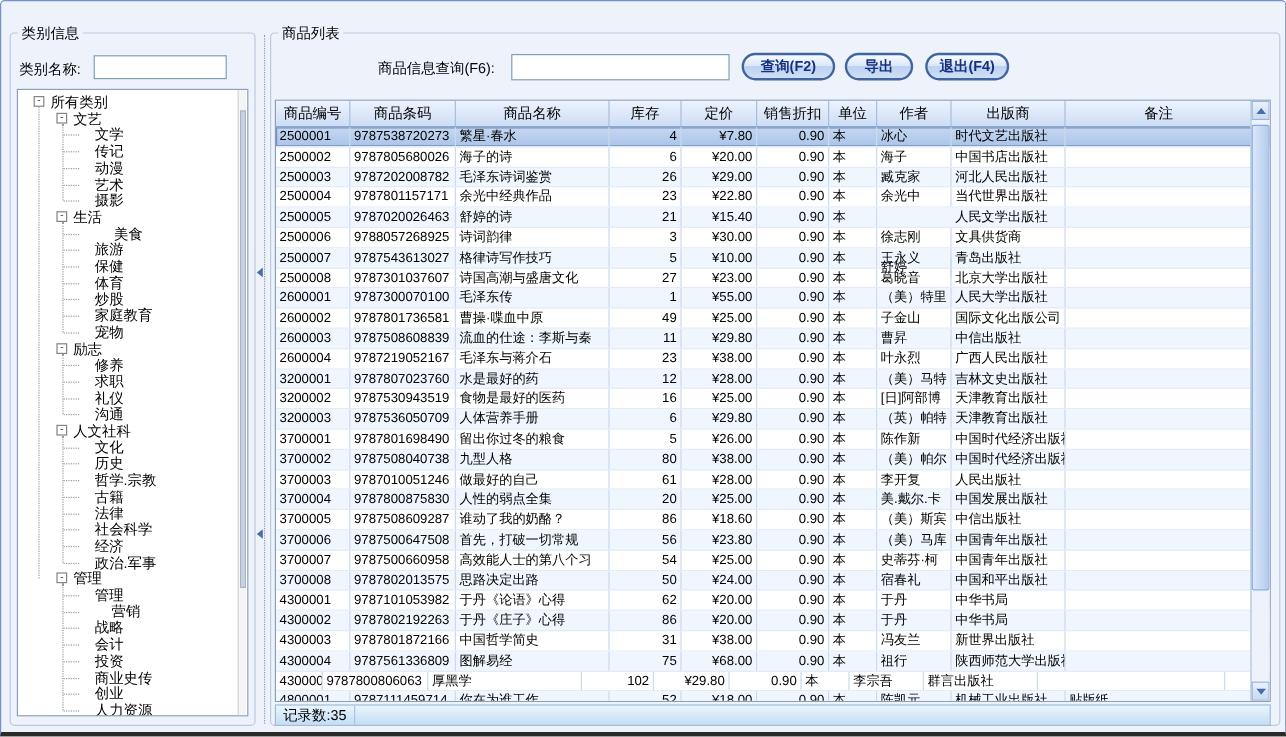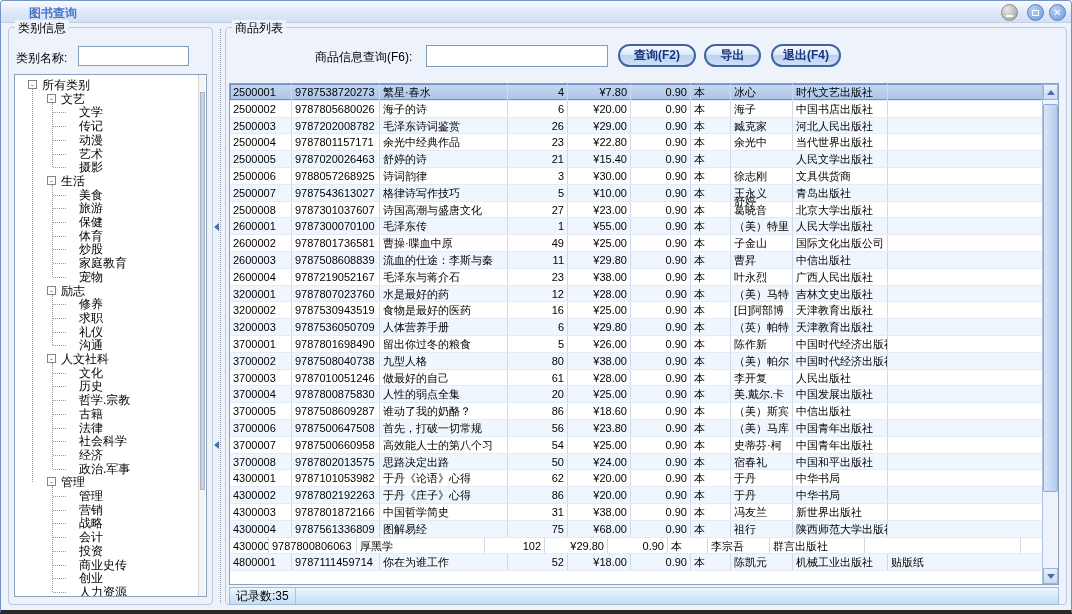--- a/index.html
+++ b/index.html
@@ -75,32 +75,20 @@
   #statusbar { position:absolute; left:228px; top:586px; width:830px; height:18px;
                background:linear-gradient(#eaf6fe,#c3ddf4); border:1px solid #9fbcd8; display:flex; align-items:center; }
   #statusbar .sep { width:1px; height:100%; background:#a9c4de; margin-left:6px; }
   #status-text { padding-left:6px; }
 </style>
 </head>
 <body>
 
 <div id="window">
 
-  <div class="titlebar">
-    <span class="title-text">图书查询</span>
-    <div class="winbtn min">
-        <span class="bar"></span>
-      </div>
-    <div class="winbtn max">
-        <span class="sq"></span>
-      </div>
-    <div class="winbtn cls">
-        <span>✕</span>
-      </div>
-  </div>
 
   <div class="groupbox" style="left:7px;top:26px;width:205px;height:578px;">
     <span class="grouptitle">类别信息</span>
   </div>
   <span class="label" style="left:15px;top:49px;">类别名称:</span>
   <input class="textinput" style="left: 77px; top: 45px; width: 111px; height: 20px;" value="">
 
   <div id="treebox">
     <div id="treecanvas" style="position:absolute;left:0;top:0;width:100%;height:100%;">
         <div class="tline vline" style="left: 17px; top: 14px; height: 393.3px;"></div>
@@ -161,21 +149,21 @@
         <div class="tree-item" style="top: 71.5px; left: 0px; right: 9px;">
           <span style="position: absolute; left: 64px; top: 1px;">艺术</span>
         </div>
         <div class="tree-item" style="top: 85.2px; left: 0px; right: 9px;">
           <span style="position: absolute; left: 64px; top: 1px;">摄影</span>
         </div>
         <div class="tree-item" style="top: 98.9px; left: 0px; right: 9px;">
           <span class="expander" style="left: 32px;">-</span>
           <span style="position: absolute; left: 46px; top: 1px;">生活</span>
         </div>
-        <div class="tree-item" style="top: 112.6px; left: 0px; right: 9px; text-align: right;">
+        <div class="tree-item" style="top: 112.6px; left: 16px; right: 9px; text-align: right;">
           <span style="position: absolute; left: 64px; top: 1px;">美食</span>
         </div>
         <div class="tree-item" style="top: 126.3px; left: 0px; right: 9px;">
           <span style="position: absolute; left: 64px; top: 1px;">旅游</span>
         </div>
         <div class="tree-item" style="top: 140px; left: 0px; right: 9px;">
           <span style="position: absolute; left: 64px; top: 1px;">保健</span>
         </div>
         <div class="tree-item" style="top: 153.7px; left: 0px; right: 9px;">
           <span style="position: absolute; left: 64px; top: 1px;">体育</span>
@@ -234,21 +222,21 @@
           <span style="position: absolute; left: 64px; top: 1px;">政治.军事</span>
         </div>
         <div class="tree-item" style="top: 400.3px; left: 0px; right: 9px;">
           <span class="expander" style="left: 32px;">-</span>
           <span style="position: absolute; left: 46px; top: 1px;">管理</span>
         </div>
         <div class="tree-item" style="top: 414px; left: 0px; right: 9px;">
           <span style="position: absolute; left: 64px; top: 1px;">管理</span>
         </div>
         <div class="tree-item" style="top: 427.7px; left: 0px; right: 9px;">
-          <span style="position: absolute; left: 64px; top: 1px;">营销</span>
+          <span style="position: absolute; left: 78px; top: 1px; font-family: Liberation Mono, monospace;">营销</span>
         </div>
         <div class="tree-item" style="top: 441.4px; left: 0px; right: 9px;">
           <span style="position: absolute; left: 64px; top: 1px;">战略</span>
         </div>
         <div class="tree-item" style="top: 455.1px; left: 0px; right: 9px;">
           <span style="position: absolute; left: 64px; top: 1px;">会计</span>
         </div>
         <div class="tree-item" style="top: 468.8px; left: 0px; right: 9px;">
           <span style="position: absolute; left: 64px; top: 1px;">投资</span>
         </div>
@@ -276,20 +264,32 @@
   <div class="groupbox" style="left:224px;top:26px;width:842px;height:578px;">
     <span class="grouptitle">商品列表</span>
   </div>
   <span class="label" style="left:314px;top:48px;">商品信息查询(F6):</span>
   <input class="textinput" style="left: 425px; top: 44px; width: 182px; height: 22px;" value="">
   <div class="pillbtn" style="left:617px;width:78px;">查询(F2)</div>
   <div class="pillbtn" style="left:703px;width:57px;">导出</div>
   <div class="pillbtn" style="left:770px;width:70px;">退出(F4)</div>
 
   <div id="tablebox">
+    <div id="thead">
+        <div class="th" style="width: 62px;">商品编号</div>
+        <div class="th" style="width: 88px;">商品条码</div>
+        <div class="th" style="width: 128px;">商品名称</div>
+        <div class="th" style="width: 60px;">库存</div>
+        <div class="th" style="width: 63px;">定价</div>
+        <div class="th" style="width: 60px;">销售折扣</div>
+        <div class="th" style="width: 40px;">单位</div>
+        <div class="th" style="width: 62px;">作者</div>
+        <div class="th" style="width: 95px;">出版商</div>
+        <div class="th" style="width: 156px;">备注</div>
+      </div>
     <div id="tbody">
         <div class="tr sel">
           <div class="td" style="width: 62px;">2500001</div>
           <div class="td" style="width: 88px;">9787538720273</div>
           <div class="td" style="width: 128px;">繁星·春水</div>
           <div class="td num" style="width: 60px;">4</div>
           <div class="td num" style="width: 63px;">¥7.80</div>
           <div class="td num" style="width: 60px;">0.90</div>
           <div class="td" style="width: 40px;">本</div>
           <div class="td" style="width: 62px;">冰心</div>

